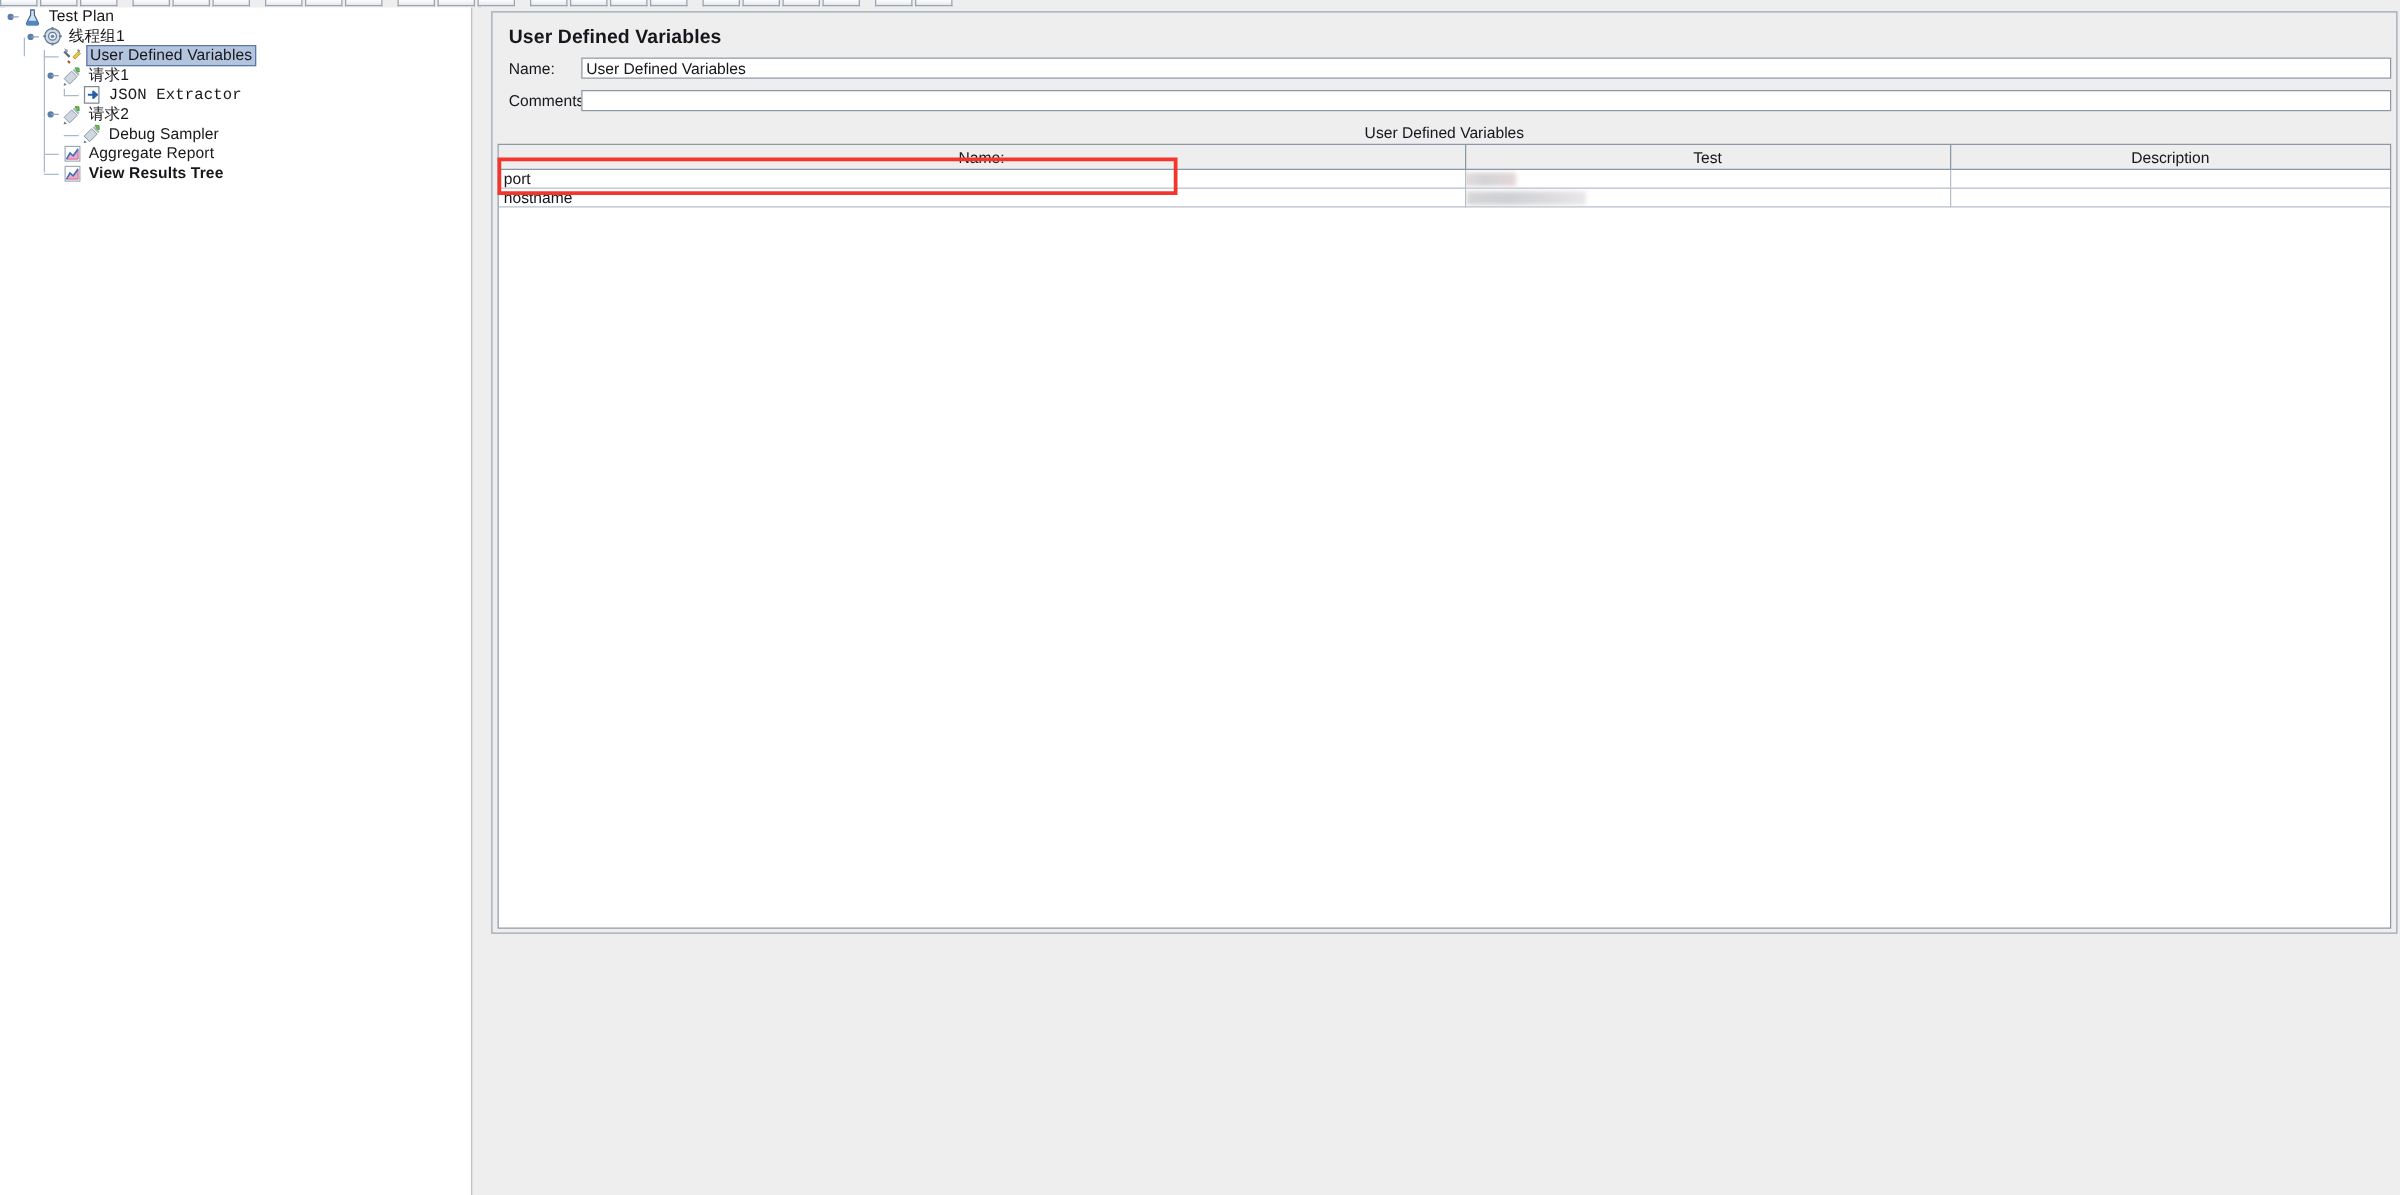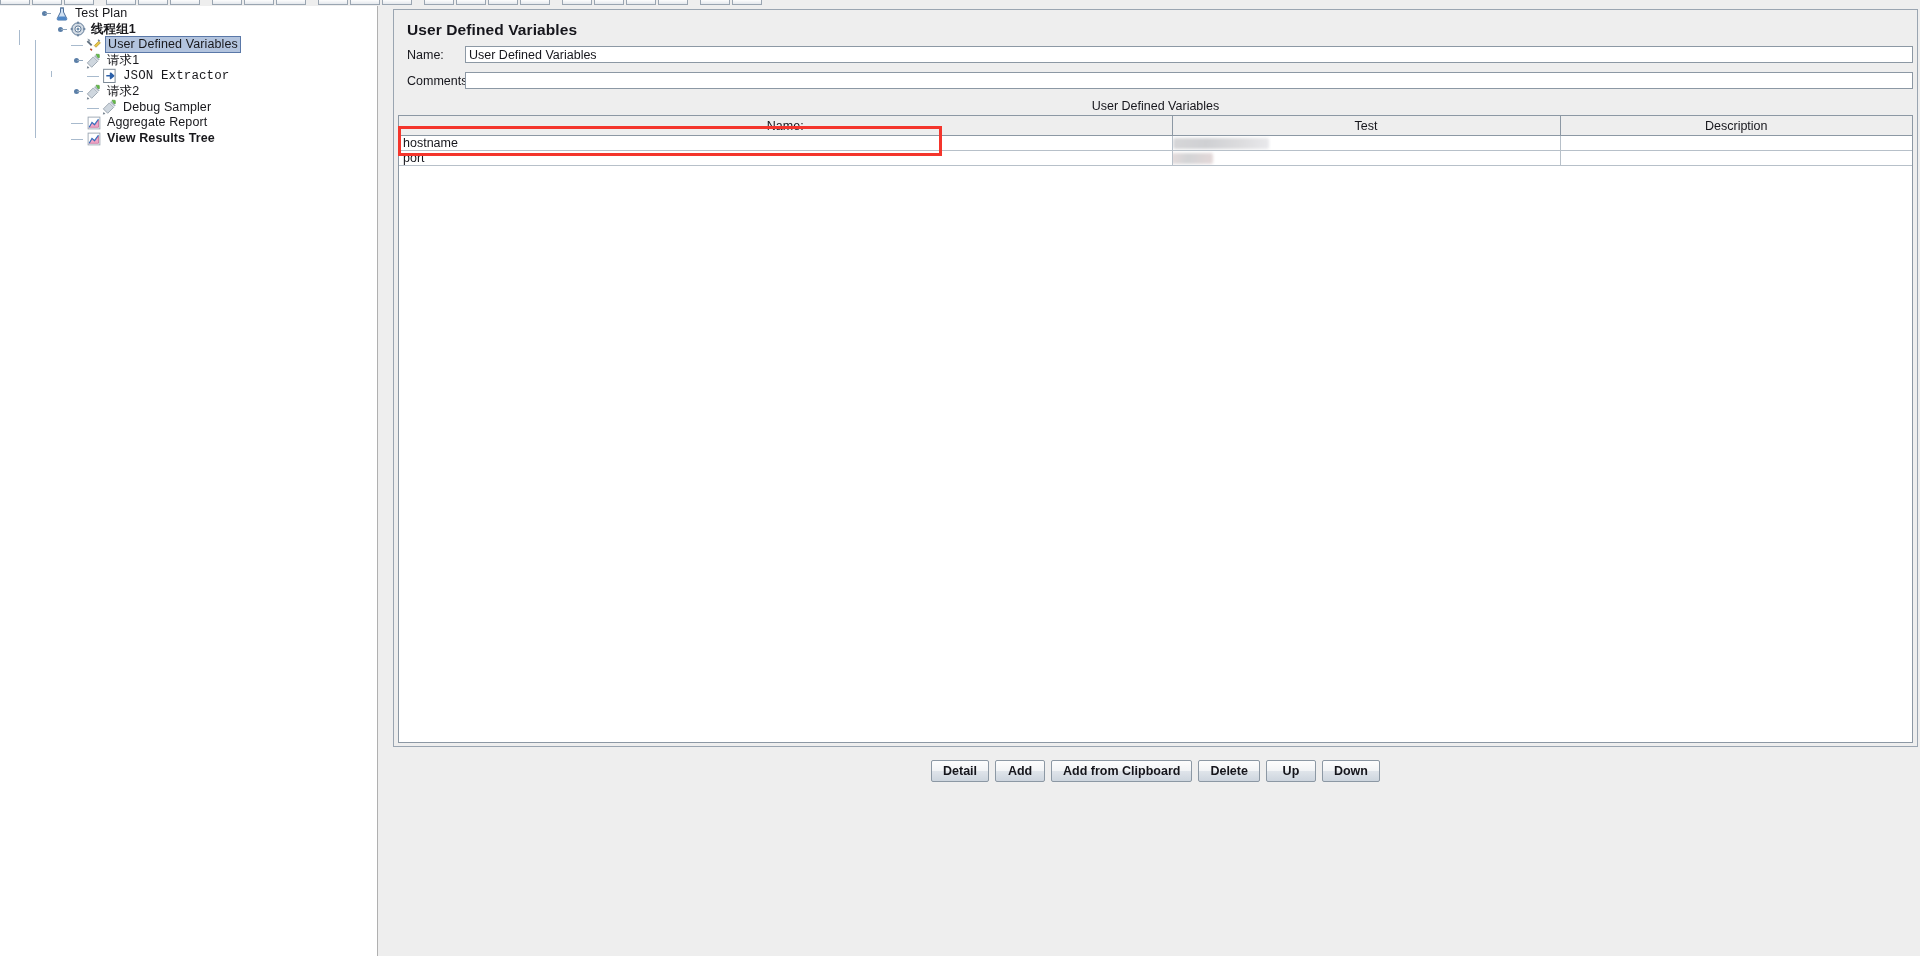--- a/index.html
+++ b/index.html
@@ -58,21 +58,20 @@
     top: 6px;
     left: 0;
     width: 4px;
     height: 950px;
     background: #a9b2bc;
   }
 
   .tree {
     position: relative;
     padding-top: 0px;
-    padding-left: 36px;
   }
   .tree-row {
     position: relative;
     height: 15.6px;
     display: flex;
     align-items: center;
     white-space: nowrap;
     font-size: 12.5px;
     line-height: 15px;
     color: #18181c;
@@ -344,21 +343,21 @@
             <span class="knob"></span>
             <span class="stem"></span>
           </div>
           <span class="ticon"><svg width="16" height="16" viewBox="0 0 16 16">
               <path d="M6.5 2h3v4l3.2 6.4a1 1 0 0 1-.9 1.5H4.2a1 1 0 0 1-.9-1.5L6.5 6z" fill="#cfe0f2" stroke="#3a5e8c" stroke-width="0.9"></path>
               <path d="M4.6 10.6h6.8l1.4 2.6a.7.7 0 0 1-.6 1H3.8a.7.7 0 0 1-.6-1z" fill="#4e86c6"></path>
               <rect x="6" y="1.4" width="4" height="1.3" fill="#6b86a8"></rect>
             </svg></span>
           <span class="label">Test Plan</span>
         </div>
-        <div class="tree-row" style="padding-left: 34px; font-weight: bold;">
+        <div class="tree-row" style="padding-left: 34px;">
           <div class="handle" style="left: 18px;">
             <span class="knob"></span>
             <span class="stem"></span>
           </div>
           <span class="ticon"><svg width="16" height="16" viewBox="0 0 16 16">
               <circle cx="8" cy="8" r="6.2" fill="#d3dbe4" stroke="#5d7896" stroke-width="1"></circle>
               <circle cx="8" cy="8" r="3.1" fill="#ffffff" stroke="#5d7896" stroke-width="1"></circle>
               <circle cx="8" cy="8" r="1.5" fill="#6f8ead"></circle>
               <g fill="#5d7896">
                 <rect x="7.3" y="0.6" width="1.4" height="2.2"></rect>
@@ -479,40 +478,32 @@
           </colgroup>
           <thead>
             <tr id="var-head-row">
                 <th>Name:</th>
                 <th>Test</th>
                 <th>Description</th>
               </tr>
           </thead>
           <tbody id="var-body">
               <tr>
-                <td>hostname</td>
-                <td><span class="blur-chip" style="width: 96px; margin-left: -4px;"></span></td>
+                <td>port</td>
+                <td><span class="blur-chip pinkish" style="width: 42px; margin-left: -6px;"></span></td>
                 <td></td>
               </tr>
               <tr>
-                <td>port</td>
-                <td><span class="blur-chip pinkish" style="width: 42px; margin-left: -6px;"></span></td>
+                <td>hostname</td>
+                <td><span class="blur-chip" style="width: 96px; margin-left: -4px;"></span></td>
                 <td></td>
               </tr>
             </tbody>
         </table>
       </div>
 
       <div class="annot-rect" style="left:4px; top:116px; width:544px; height:30px;"></div>
 
     </div>
 
-    <div class="btn-bar" id="btn-bar">
-        <div class="jbtn">Detail</div>
-        <div class="jbtn">Add</div>
-        <div class="jbtn">Add from Clipboard</div>
-        <div class="jbtn">Delete</div>
-        <div class="jbtn">Up</div>
-        <div class="jbtn">Down</div>
-      </div>
 
   </div>
 </div>
 
 </body></html>

